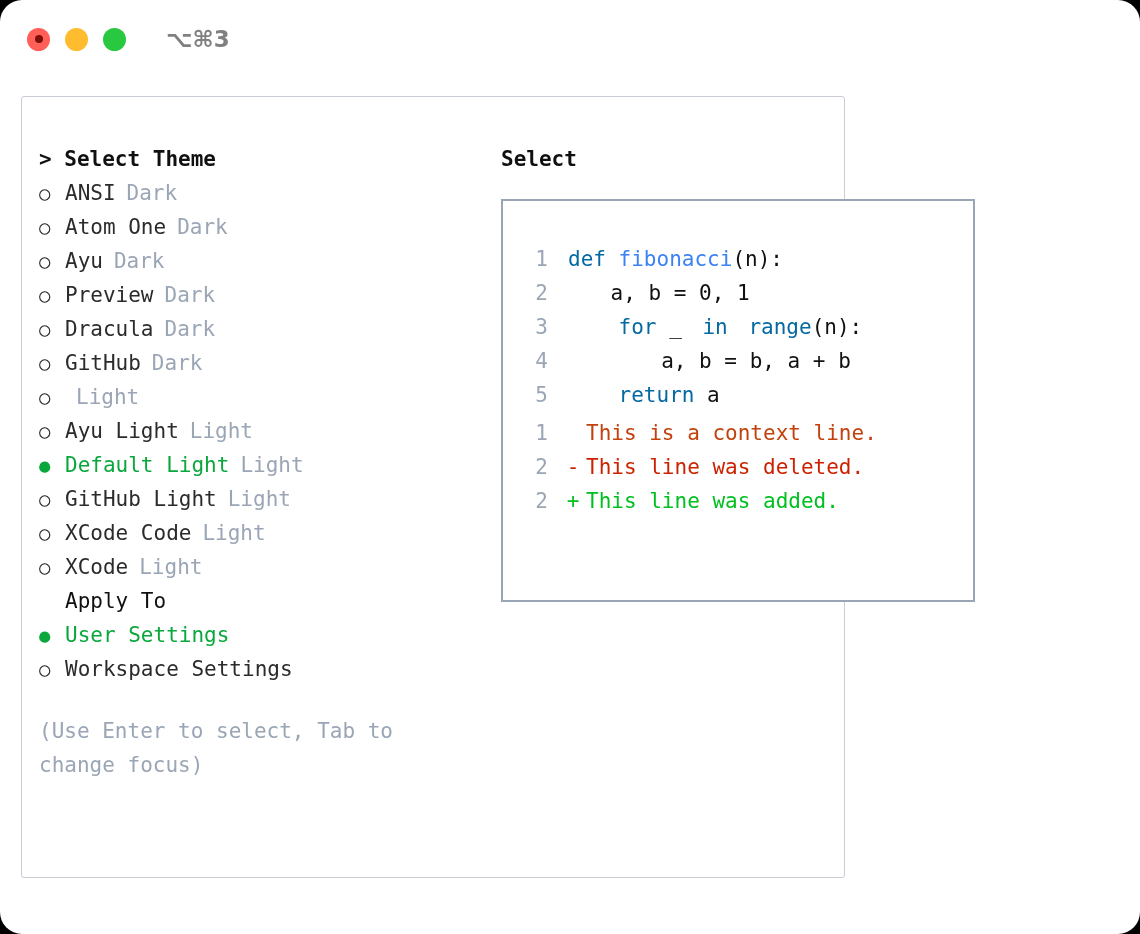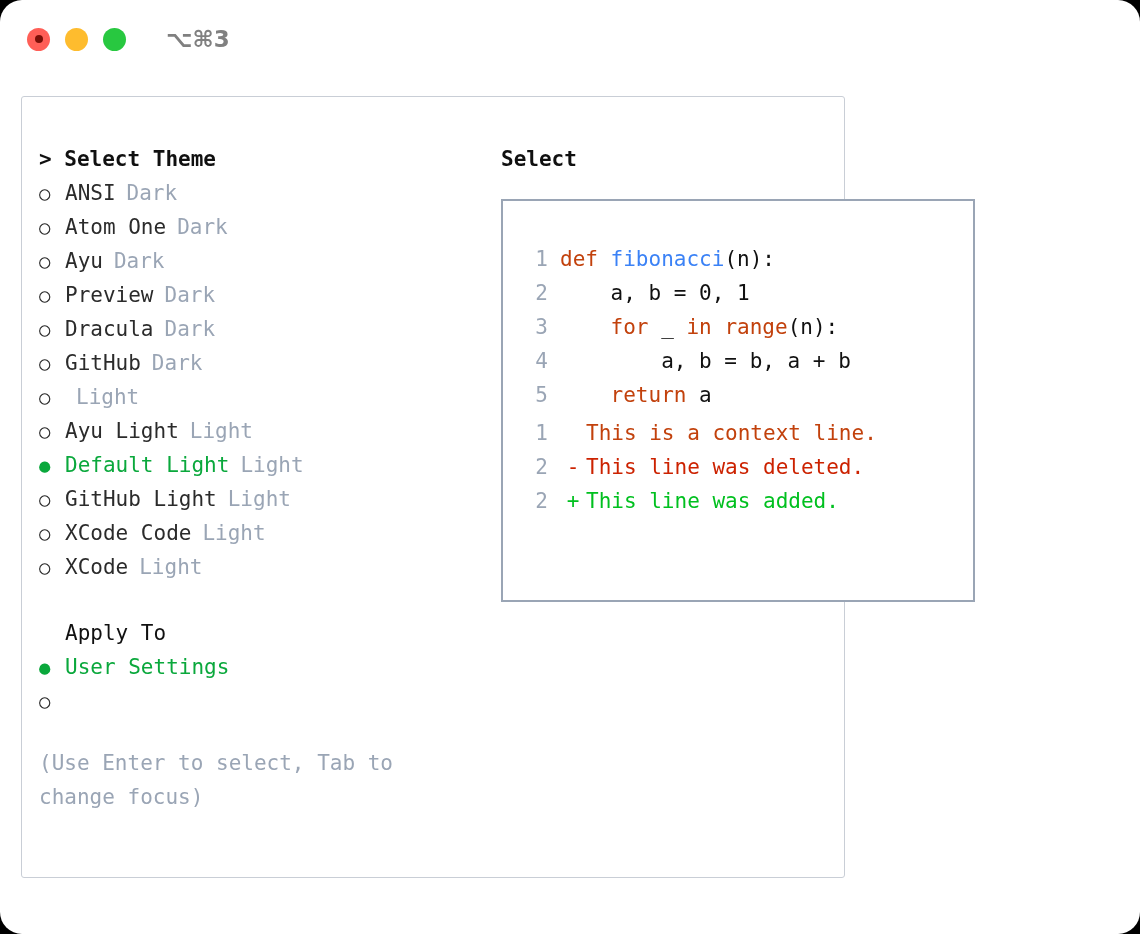--- a/index.html
+++ b/index.html
@@ -124,21 +124,21 @@
     color: #9aa5b5;
     margin-left: 11px;
   }
   .sub-header {
     font-size: 21px;
     line-height: 34px;
     color: #101010;
     padding-left: 26px;
     white-space: pre;
   }
-  #apply-to-group { margin-top: 32px; }
+  #apply-to-group { }
   #hint-text {
     margin-top: 28px;
     font-size: 21px;
     line-height: 34px;
     color: #9aa5b5;
     width: 400px;
     white-space: normal;
   }
 
   
@@ -169,21 +169,21 @@
   .code-line { display: flex; }
   .lineno {
     display: inline-block;
     width: 28px;
     flex: 0 0 28px;
     text-align: right;
     color: #9aa5b5;
     margin-right: 12px;
   }
   .code-text { white-space: pre; color: #111111; }
-  .tok-kw   { color: #c2410c; }
+  .tok-kw   { color: #0369a1; margin-left: 8px; }
   .tok-fn   { color: #3b82f6; }
   .tok-plain{ color: #111111; }
 
   #diff-area {
     position: absolute;
     left: 17px;
     top: 215px;
     font-size: 21px;
     line-height: 34px;
     white-space: pre;
@@ -231,21 +231,21 @@
           <div class="row selected"><span class="marker">●</span><span class="row-label">Default Light</span><span class="row-tag">Light</span></div>
           <div class="row"><span class="marker">○</span><span class="row-label">GitHub Light</span><span class="row-tag">Light</span></div>
           <div class="row"><span class="marker">○</span><span class="row-label">XCode Code</span><span class="row-tag">Light</span></div>
           <div class="row"><span class="marker">○</span><span class="row-label">XCode</span><span class="row-tag">Light</span></div>
         </div>
 
       <div id="apply-to-group">
         <div class="sub-header">Apply To</div>
         <div id="apply-to-list">
             <div class="row selected"><span class="marker">●</span><span class="row-label">User Settings</span></div>
-            <div class="row"><span class="marker">○</span></div>
+            <div class="row"><span class="marker">○</span><span class="row-label">Workspace Settings</span></div>
           </div>
       </div>
 
       <div id="hint-text">(Use Enter to select, Tab to change focus)</div>
     </div>
 
     <div id="preview-column">
       <div id="preview-title">Select</div>
 
       <div id="preview-box">

